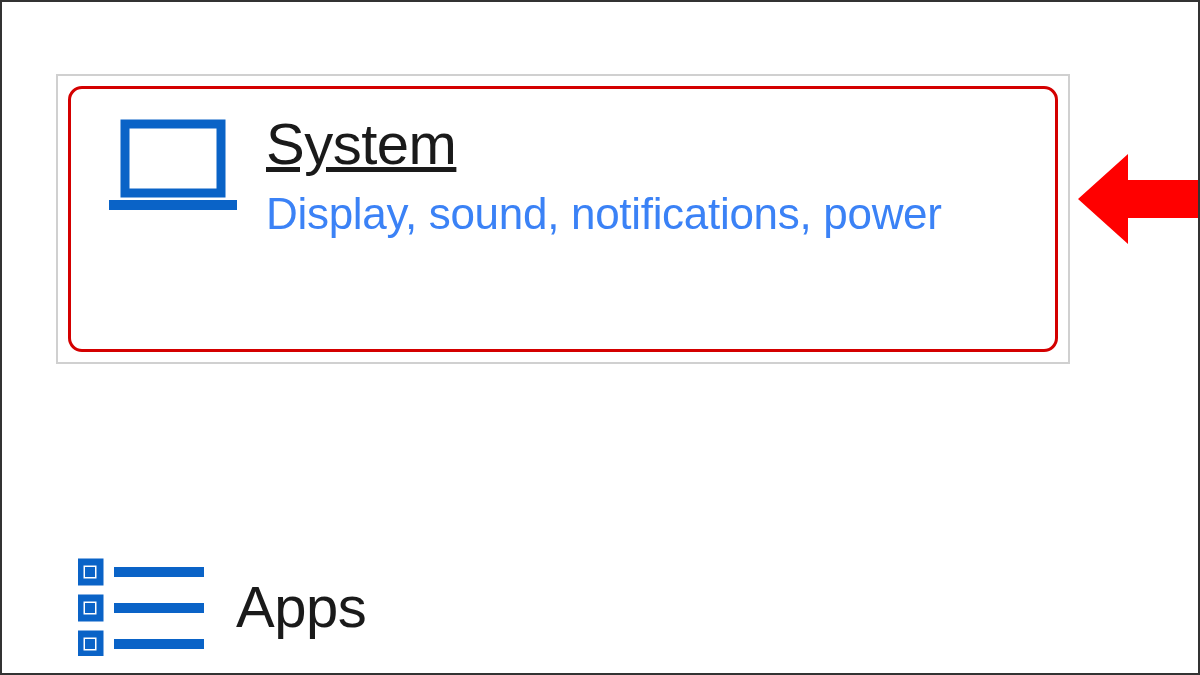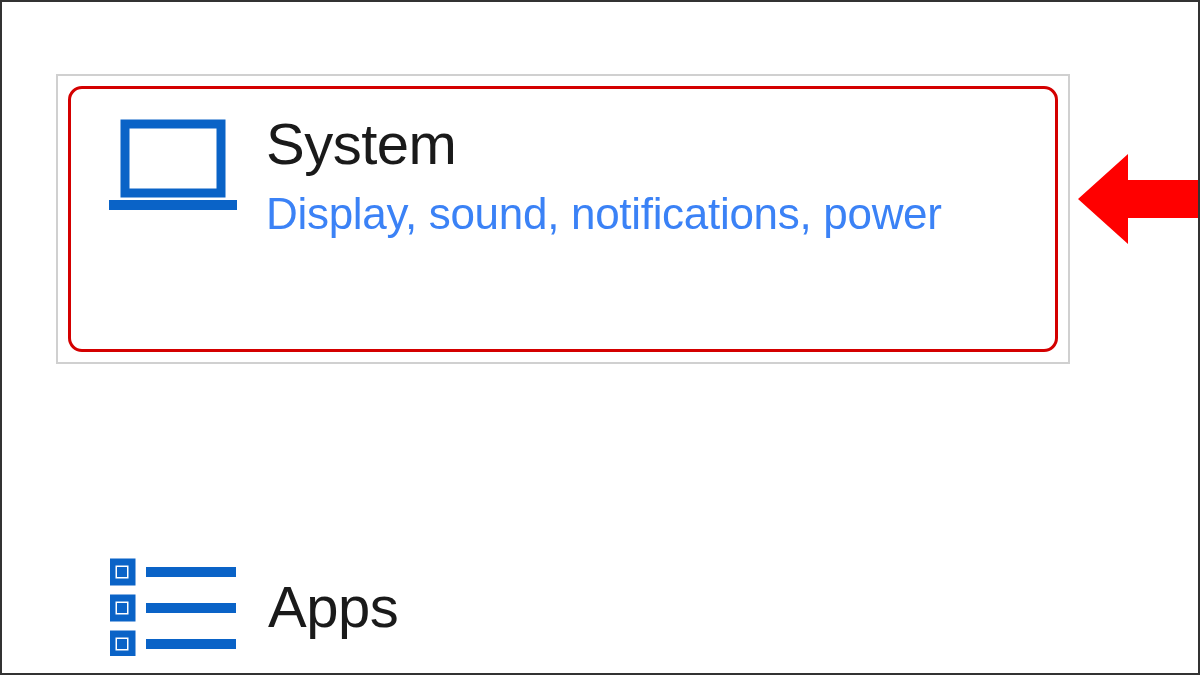--- a/index.html
+++ b/index.html
@@ -59,40 +59,41 @@
       padding-left: 8px;
       padding-top: 0px;
     }
     .tile-title {
       font-size: 58px;
       font-weight: 400;
       color: #1a1a1a;
       line-height: 1.1;
       margin-bottom: 10px;
       letter-spacing: -0.5px;
+      text-decoration: underline;
     }
     .tile-subtitle {
       font-size: 44px;
       font-weight: 400;
       color: #3b82f6;
       line-height: 1.25;
       letter-spacing: -0.3px;
     }
     .annotation-arrow {
       position: absolute;
       top: 148px;
       left: 1076px;
       width: 134px;
       height: 98px;
       pointer-events: none;
     }
     .apps-tile {
       position: absolute;
       top: 556px;
-      left: 86px;
+      left: 54px;
       width: 1000px;
       display: flex;
       align-items: center;
       cursor: pointer;
       text-align: center;
     }
     .apps-icon {
       width: 170px;
       flex-shrink: 0;
       display: flex;

